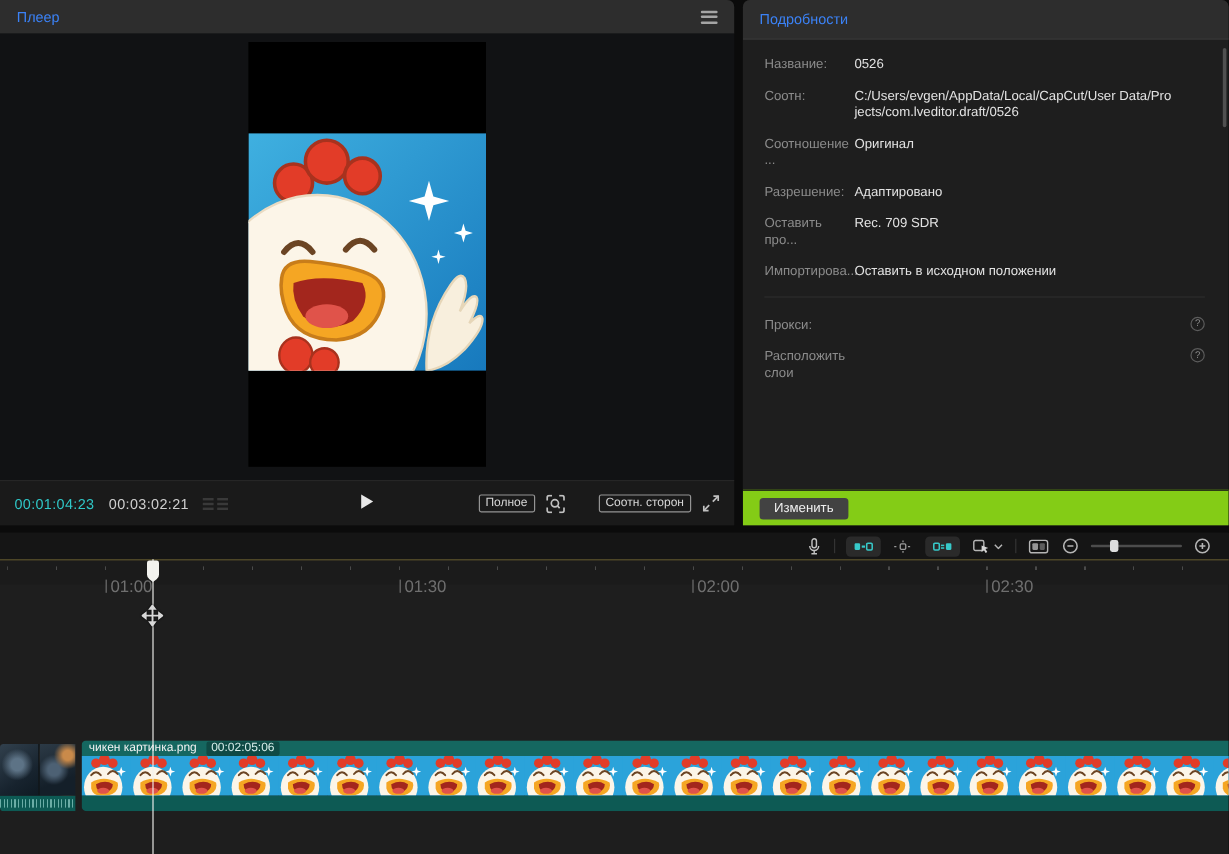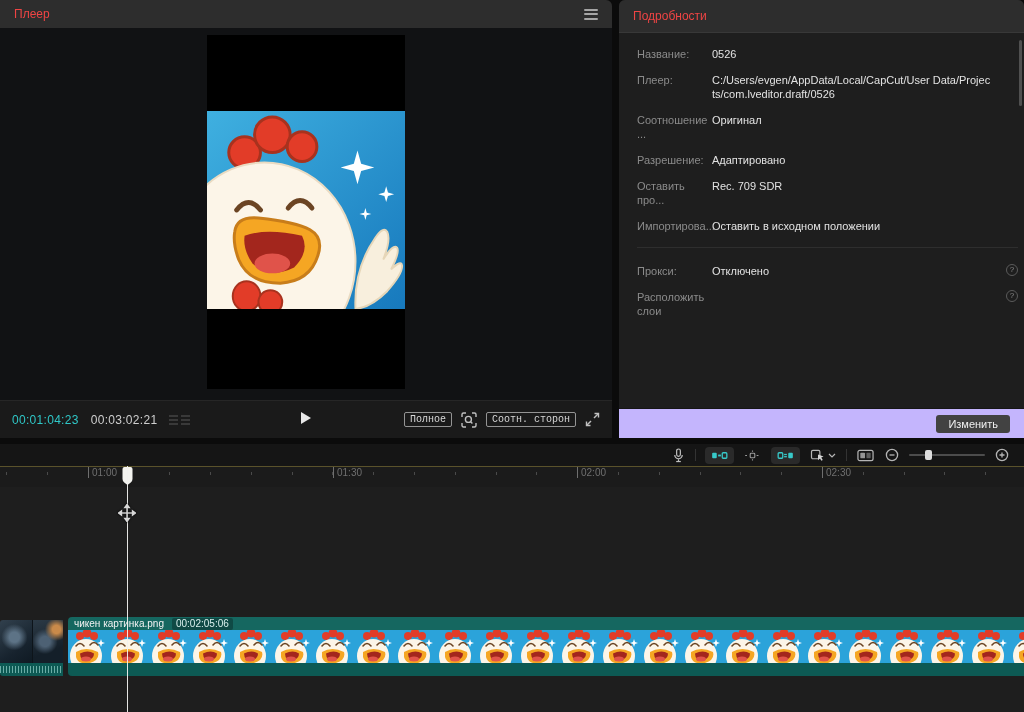--- a/index.html
+++ b/index.html
@@ -4,74 +4,74 @@
 <style>
   * { margin:0; padding:0; box-sizing:border-box; }
   html,body { width:1024px; height:712px; background:#0b0b0b; overflow:hidden;
               font-family:"Liberation Sans", sans-serif; }
   .app { position:relative; width:1024px; height:712px; background:#0b0b0b; }
 
   
   .player-panel { position:absolute; left:0; top:0; width:612px; height:438px;
                   background:#121212; border-radius:0 6px 0 0; overflow:hidden; }
   .panel-header { height:28px; background:#2d2d2d; display:flex; align-items:center;
-                  padding:0 14px; color:#ef4444; font-size:12px; }
+                  padding:0 14px; color:#3b82f6; font-size:12px; }
   .panel-header .spacer { flex:1; }
   .hamburger span { display:block; width:14px; height:2px; background:#a5a5a5; margin:2.5px 0; border-radius:1px; }
 
   .stage { position:relative; width:612px; height:372px; background:#111214; }
   .frame { position:absolute; left:207px; top:7px; width:198px; height:354px; background:#000; }
   .frame svg { position:absolute; left:0; top:76px; width:198px; height:198px; display:block; }
 
   .controls { position:absolute; left:0; bottom:0; width:612px; height:38px; background:#1a1a1a;
               border-top:1px solid #262626; display:flex; align-items:center; padding:0 12px; }
   .tc-cur { color:#2fc7c7; font-size:12px; letter-spacing:.3px; }
   .tc-tot { color:#cfcfcf; font-size:12px; margin-left:12px; letter-spacing:.3px; }
   .gridicon { display:flex; gap:3px; margin-left:12px; opacity:.9; }
   .gridicon i { display:block; }
   .gridicon i b { display:block; width:9px; height:2px; background:#3d3d3d; margin:2px 0; }
   .play { position:absolute; left:50%; transform:translateX(-50%); background:none; border:none; cursor:pointer; }
   .ctr-right { margin-left:auto; display:flex; align-items:center; gap:9px; }
   .pbtn { border:1px solid #949494; border-radius:2px; background:transparent; color:#d6d6d6;
-          font-size:10px; padding:1px 5px; font-family:Liberation Mono, monospace; cursor:pointer; }
+          font-size:10px; padding:1px 5px; font-family:Liberation Sans, sans-serif; cursor:pointer;margin-left:19px; }
   .iconbtn { background:none; border:none; padding:0; display:flex; align-items:center; cursor:pointer; }
 
   .details-panel { position:absolute; left:619px; top:0; width:405px; height:438px;
                    background:#1e1e1e; border-radius:6px 6px 0 0; overflow:hidden; }
   .details-panel .panel-header { height:33px; background:#2d2d2d; border-bottom:1px solid #383838; }
-  .fields { padding:14px 6px 0 18px; }
+  .fields { padding:14px 20px 0 18px; }
   .row { display:flex; margin-bottom:12px; position:relative; padding-right:26px; }
   .lbl { width:75px; flex:none; color:#8b8b8b; font-size:11px; line-height:14px; }
   .val { flex:1; color:#e2e2e2; font-size:11px; line-height:14px; }
   .val.break { word-break:break-all; }
   .divider { height:1px; background:#2e2e2e; margin:14px 0 16px 0; }
   .help { position:absolute; right:0; top:0; width:12px; height:12px; border:1px solid #5b5b5b;
           border-radius:50%; color:#8a8a8a; font-size:8px; line-height:10px; text-align:center; cursor:pointer; }
   .v-scroll { position:absolute; right:2px; top:40px; width:3px; height:66px; background:#505050; border-radius:2px; cursor:pointer; }
-  .details-footer { position:absolute; left:0; bottom:0; width:100%; height:30px; background:#c4b5fd;
-                    border-top:1px solid #161616; display:flex; align-items:center; justify-content:flex-end; padding:0 14px; }
+  .details-footer { position:absolute; left:0; bottom:0; width:100%; height:30px; background:#84cc16;
+                    border-top:1px solid #161616; display:flex; align-items:center; justify-content:flex-start; padding:0 14px; }
   .edit-btn { background:#424242; color:#f0f0f0; border:none; border-radius:3px; font-size:11px;
               padding:3px 12px; font-family:"Liberation Sans",sans-serif; cursor:pointer; }
 
   
   .timeline { position:absolute; left:0; top:444px; width:1024px; height:268px; background:#1e1e1e; }
   .tl-toolbar { position:absolute; left:0; top:0; width:1024px; height:22px; background:#151515;
                 display:flex; align-items:center; justify-content:flex-end; gap:9px; padding-right:14px; }
   .tl-toolbar .sep { width:1px; height:12px; background:#333; }
   .tbtn { background:none; border:none; padding:0 1px; display:flex; align-items:center; gap:2px; cursor:pointer; }
   .tbtn.active { background:#2a2a2a; border-radius:4px; padding:3px 6px; }
   .slider { position:relative; width:76px; height:12px; display:flex; align-items:center; cursor:pointer; }
   .slider .track { width:100%; height:2px; background:#4c4c4c; border-radius:1px; }
   .slider .handle { position:absolute; left:16px; top:1px; width:7px; height:10px; background:#dedede; border-radius:2px; }
 
   .ruler { position:absolute; left:0; top:22px; width:1024px; height:21px; background:#1b1b1b;
            border-top:1px solid #5a522b; cursor:pointer;
            background-image:repeating-linear-gradient(to right, #4a4a4a 0 1px, transparent 1px 40.8px);
            background-size:1024px 3px; background-position:6px 5px; background-repeat:no-repeat; }
-  .rlabel { position:absolute; top:0; color:#6f6f6f; font-size:10px; border-left:1px solid #6f6f6f; padding-left:3px; line-height:11px; }
+  .rlabel { position:absolute; top:16px; color:#6f6f6f; font-size:14px; border-left:1px solid #6f6f6f; padding-left:3px; line-height:11px; }
 
   .tracks { position:absolute; left:0; top:43px; width:1024px; height:225px; }
 
   .clip-left { position:absolute; left:0; top:133px; width:63px; height:56px; border-radius:3px 0 0 3px; overflow:hidden; cursor:pointer; }
   .clip-left .thumbs { display:flex; height:43px; }
   .thumbA,.thumbB { width:50%; height:100%; }
   .thumbA { background:radial-gradient(circle at 45% 40%, #5d7386 0 16%, transparent 42%),
             linear-gradient(145deg,#31404d,#17232e 65%,#0f1a23); }
   .thumbB { background:radial-gradient(circle at 78% 22%, #c98a4a 0 10%, transparent 28%),
             radial-gradient(circle at 40% 50%, #4d6174 0 18%, transparent 45%),
@@ -191,21 +191,21 @@
   <section class="details-panel">
     <div class="panel-header">
       <span>Подробности</span>
     </div>
     <div class="fields">
       <div class="row">
         <span class="lbl">Название:</span>
         <span class="val">0526</span>
       </div>
       <div class="row">
-        <span class="lbl">Плеер:</span>
+        <span class="lbl">Соотн:</span>
         <span class="val break">C:/Users/evgen/AppData/Local/CapCut/User Data/Projects/com.lveditor.draft/0526</span>
       </div>
       <div class="row">
         <span class="lbl">Соотношение ...</span>
         <span class="val">Оригинал</span>
       </div>
       <div class="row">
         <span class="lbl">Разрешение:</span>
         <span class="val">Адаптировано</span>
       </div>
@@ -213,21 +213,20 @@
         <span class="lbl">Оставить про...</span>
         <span class="val">Rec. 709 SDR</span>
       </div>
       <div class="row">
         <span class="lbl">Импортирова...</span>
         <span class="val">Оставить в исходном положении</span>
       </div>
       <div class="divider"></div>
       <div class="row">
         <span class="lbl">Прокси:</span>
-        <span class="val">Отключено</span>
         <span class="help">?</span>
       </div>
       <div class="row">
         <span class="lbl">Расположить слои</span>
         <span class="help">?</span>
       </div>
     </div>
     <div class="v-scroll"></div>
     <div class="details-footer">
       <button class="edit-btn">Изменить</button>

